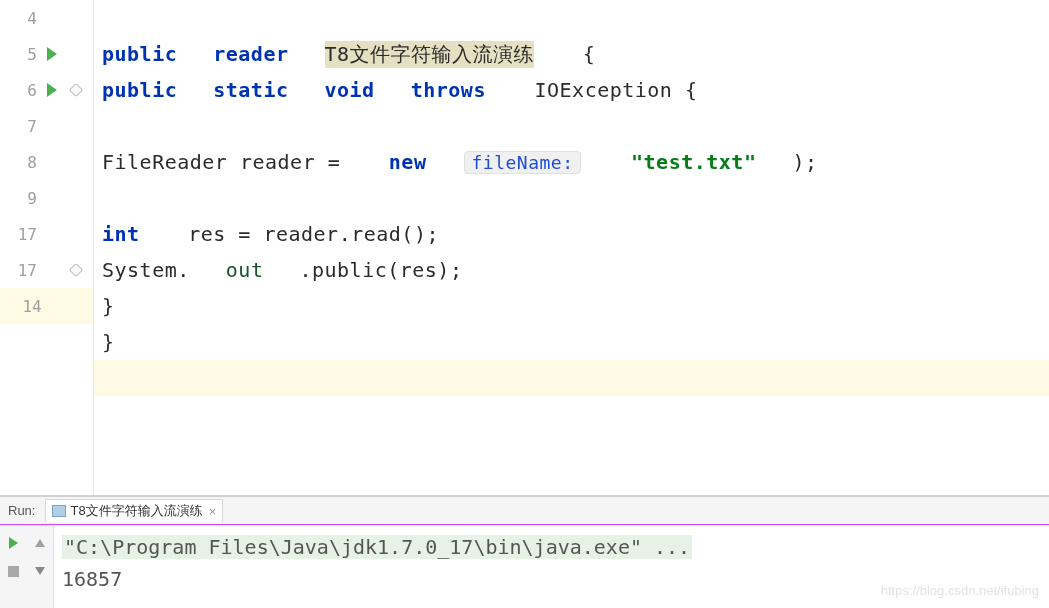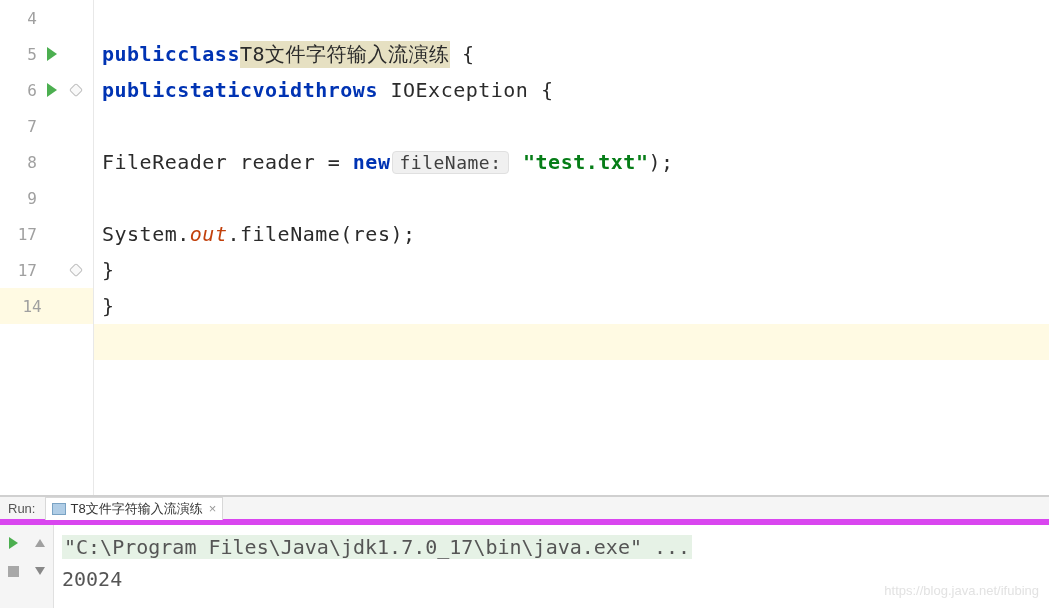--- a/index.html
+++ b/index.html
@@ -71,46 +71,47 @@
     position: relative;
   }
   .code-line {
     height: 36px;
     display: flex;
     align-items: center;
     padding-left: 8px;
     white-space: pre;
     font-size: 20px;
     letter-spacing: 0.5px;
+    gap: 36px;
   }
   .code-line.current { background: #fffae3; }
   .kw { color: #0033b3; font-weight: bold; }
   .cls-hl { background: #e6e0c2; }
   .str { color: #067d17; font-weight: bold; }
-  .field { color: #c2410c; font-style: italic; }
+  .field { color: #14532d; }
   .hint {
     background: #f0f0f0;
     border: 1px solid #e0e0e0;
     border-radius: 4px;
     padding: 0 6px;
-    color: #404040;
+    color: #1d4ed8;
     font-size: 18px;
     margin: 0 2px;
   }
   .run-panel {
     border-top: 2px solid #d0d0d0;
     height: 113px;
     display: flex;
     flex-direction: column;
     font-size: 14px;
   }
   .run-header {
     height: 28px;
     background: #f5f5f5;
-    border-bottom: 6px solid #d946ef;
+    border-bottom: 1px solid #d946ef;
     display: flex;
     align-items: center;
     padding-left: 8px;
     gap: 10px;
   }
   .run-label { color: #555; font-family: sans-serif; font-size: 13px; }
   .run-tab {
     display: flex;
     align-items: center;
     gap: 4px;
@@ -245,26 +246,27 @@
     </div>
     <div class="gutter-row current">
       <span class="gutter-num">14</span>
       <span class="gutter-icon"></span>
         <span class="gutter-icon"></span>
     </div>
   </div>
 
   <div class="code-area">
     <div class="code-line"></div>
-    <div class="code-line"><span class="kw">public</span> <span class="kw">class</span> <span class="cls-hl">T8文件字符输入流演练</span><span> {</span></div>
+    <div class="code-line"><span class="kw">public</span> <span class="kw">reader</span> <span class="cls-hl">T8文件字符输入流演练</span><span> {</span></div>
     <div class="code-line">    <span class="kw">public</span> <span class="kw">static</span> <span class="kw">void</span><span class="kw">throws</span><span> IOException {</span></div>
     <div class="code-line"></div>
     <div class="code-line">        <span>FileReader reader = </span><span class="kw">new</span><span class="hint">fileName:</span><span class="str"> "test.txt"</span><span>);</span></div>
     <div class="code-line"></div>
-    <div class="code-line">        <span>System.</span><span class="field">out</span><span>.fileName(res);</span></div>
+    <div class="code-line">        <span class="kw">int</span><span> res = reader.read();</span></div>
+    <div class="code-line">        <span>System.</span><span class="field">out</span><span>.public(res);</span></div>
     <div class="code-line">    <span>}</span></div>
     <div class="code-line"><span>}</span></div>
     <div class="code-line current"></div>
   </div>
 </div>
 
 <div class="run-panel">
   <div class="run-header">
     <span class="run-label">Run:</span>
     <div class="run-tab">
@@ -278,15 +280,15 @@
       <div class="tool-row">
         <span class="run-tri-sm"></span>
         <span class="arrow-up"></span>
       </div>
       <div class="tool-row">
         <span class="stop-sq"></span>
         <span class="arrow-down"></span>
       </div>
     </div>
     <div class="run-output"><span class="out-path">"C:\Program Files\Java\jdk1.7.0_17\bin\java.exe" ...</span>
-<span>20024</span><span class="watermark">https://blog.java.net/ifubing</span></div>
+<span>16857</span><span class="watermark">https://blog.csdn.net/ifubing</span></div>
   </div>
 </div>
 
 </body></html>

